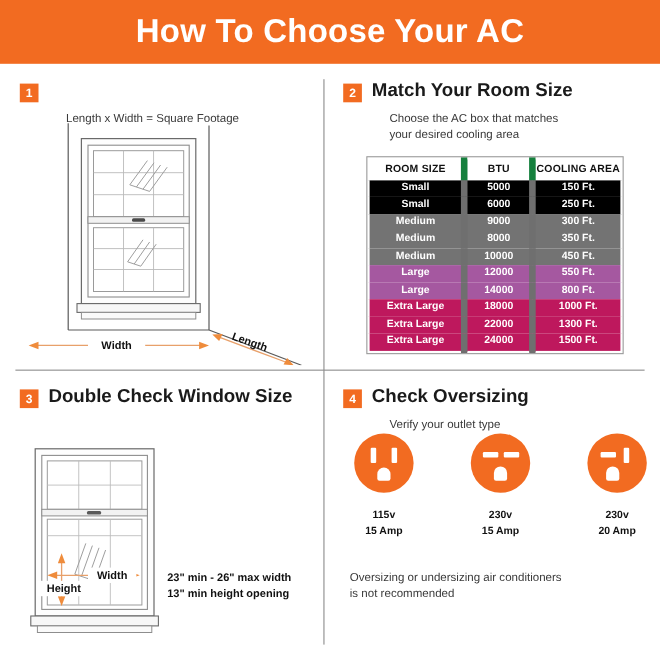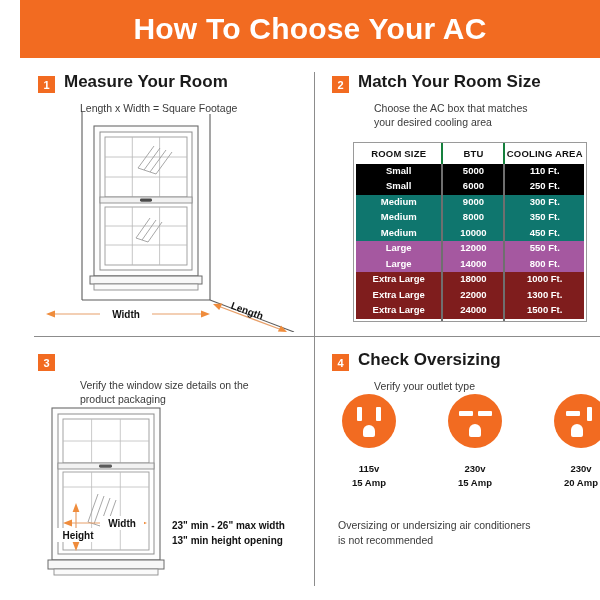--- a/index.html
+++ b/index.html
@@ -2,21 +2,21 @@
 <html><head>
 <meta charset="utf-8">
 <style>
   * { box-sizing: border-box; margin: 0; padding: 0; }
   body {
     width: 600px; height: 600px;
     background: #ffffff;
     font-family: "Liberation Sans", sans-serif;
     overflow: hidden;
   }
-  .page { position: relative; width: 600px; height: 600px; background:#fff;padding-left:20px; }
+  .page { position: relative; width: 600px; height: 600px; background:#fff; }
 
   
   .header {
     height: 58px; background: #f26b21;
     display: flex; align-items: center; justify-content: center;
   }
   .header-title {
     color: #fff; font-size: 30px; font-weight: bold;
     letter-spacing: .2px;
   }
@@ -62,31 +62,31 @@
 
   
   .btu-table {
     position: absolute; left: 40px; top: 85px;
     width: 232px; border-collapse: collapse;
     border: 2px solid #fff; outline: 1px solid #9a9a9a;
     font-size: 9.5px; font-weight: bold;
   }
   .btu-table td, .btu-table th {
     text-align: center; padding: 1px 0 2px; line-height: 1.32;
-    border-left: 2px solid #15803d;
+    border-left: 6px solid #15803d;
   }
   .btu-table th:first-child, .btu-table td:first-child { border-left: none; }
   .btu-table thead th {
     background: #fff; color: #111; font-size: 9.5px;
     padding: 3px 0 3px; letter-spacing: .2px;
   }
   .r-black { background: #000000; color: #ffffff; }
-  .r-blue  { background: #0f766e; color: #ffffff; }
+  .r-blue  { background: #737373; color: #ffffff; }
   .r-purple{ background: #a558a0; color: #ffffff; }
-  .r-green { background: #7f1d1d; color: #ffffff; margin-top: 32px; }
+  .r-green { background: #be185d; color: #ffffff; margin-top: 32px; }
   .r-blue td, .r-purple td, .r-green td, .r-black td { border-left-color: #6f6f6f; }
 
   
   .outlets {
     position: absolute; left: 24px; top: 58px;
     display: flex; gap: 44px;
   }
   .outlet { width: 62px; text-align: center; }
   .outlet-circle {
     width: 54px; height: 54px; border-radius: 50%;
@@ -116,21 +116,20 @@
     <div class="header-title">How To Choose Your AC</div>
   </div>
 
   <div class="grid">
     <div class="vline"></div>
     <div class="hline"></div>
 
     <div class="cell">
       <div class="sec-head">
         <div class="badge">1</div>
-        <div class="sec-title">Measure Your Room</div>
       </div>
       <div class="sec-sub">Length x Width = Square Footage</div>
 
       <svg class="win-wrap" style="left:12px; top:52px;" width="272" height="222" viewBox="0 0 272 222">
 
         <g stroke="#5b5b5b" stroke-width="1.1" fill="none">
           <line x1="50" y1="2" x2="50" y2="190"></line>
           <line x1="50" y1="190" x2="178" y2="190"></line>
           <line x1="178" y1="190" x2="262" y2="222"></line>
           <line x1="178" y1="4" x2="178" y2="190"></line>
@@ -203,21 +202,21 @@
           <tr>
             <th style="width:38%">ROOM SIZE</th>
             <th style="width:27%">BTU</th>
             <th style="width:35%">COOLING AREA</th>
           </tr>
         </thead>
         <tbody>
             <tr class="r-black">
               <td>Small</td>
               <td>5000</td>
-              <td>110 Ft.</td>
+              <td>150 Ft.</td>
             </tr>
             <tr class="r-black">
               <td>Small</td>
               <td>6000</td>
               <td>250 Ft.</td>
             </tr>
             <tr class="r-blue">
               <td>Medium</td>
               <td>9000</td>
               <td>300 Ft.</td>
@@ -257,23 +256,22 @@
               <td>24000</td>
               <td>1500 Ft.</td>
             </tr>
           </tbody>
       </table>
     </div>
 
     <div class="cell">
       <div class="sec-head">
         <div class="badge">3</div>
-      </div>
-      <div class="sec-sub tight" style="white-space:pre-line">Verify the window size details on the
-product packaging</div>
+        <div class="sec-title">Double Check Window Size</div>
+      </div>
 
       <svg class="win-wrap" style="left:18px; top:68px;" width="140" height="178" viewBox="0 0 140 178">
 
         <rect x="14" y="4" width="108" height="152" fill="#fdfdfd" stroke="#6a6a6a" stroke-width="1.1"></rect>
         <rect x="20" y="10" width="96" height="140" fill="#ffffff" stroke="#8d8d8d" stroke-width="1"></rect>
 
         <rect x="25" y="15" width="86" height="44" fill="#ffffff" stroke="#9a9a9a" stroke-width=".9"></rect>
         <line x1="53.6" y1="15" x2="53.6" y2="59" stroke="#bcbcbc" stroke-width=".8"></line>
         <line x1="82.3" y1="15" x2="82.3" y2="59" stroke="#bcbcbc" stroke-width=".8"></line>
         <line x1="25" y1="37" x2="111" y2="37" stroke="#bcbcbc" stroke-width=".8"></line>

